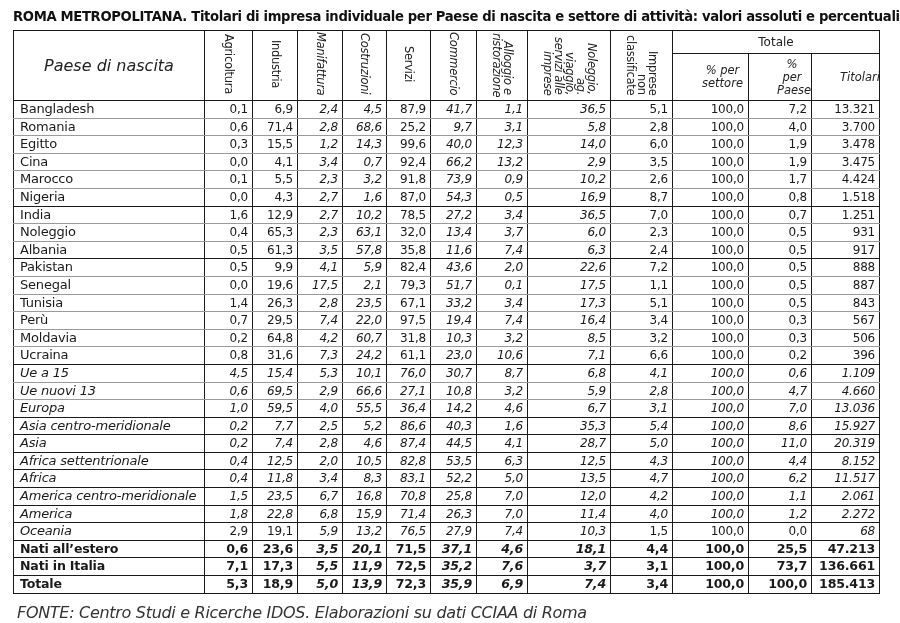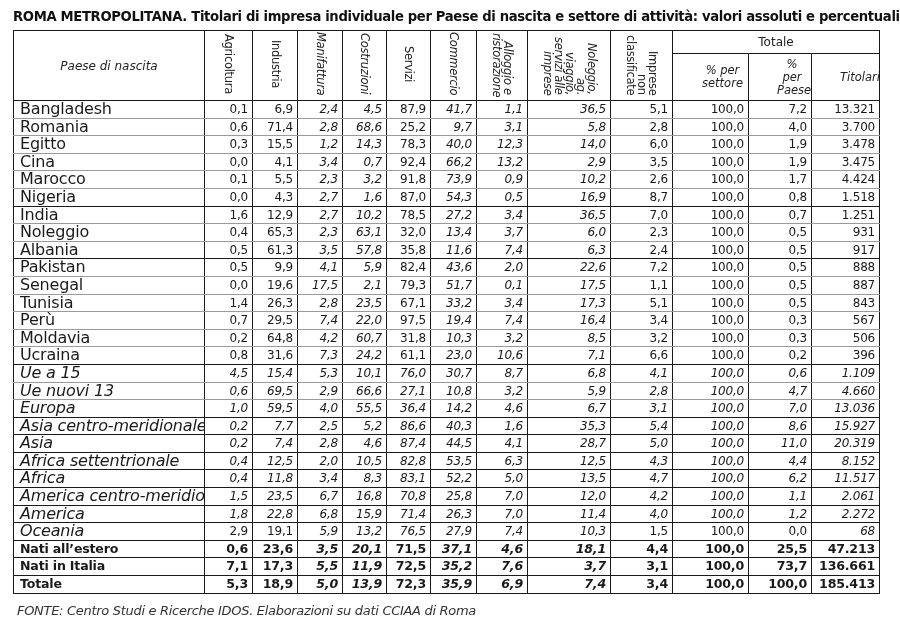--- a/index.html
+++ b/index.html
@@ -4,38 +4,38 @@
 <style>
   html, body { margin:0; padding:0; background:#ffffff; }
   body { width:900px; height:623px; position:relative; overflow:hidden;
          font-family:"DejaVu Sans", "Liberation Sans", sans-serif; color:#1a1a1a; }
   .title { position:absolute; left:13px; top:9px; font-size:13.2px; font-weight:bold;
            letter-spacing:-0.35px; white-space:nowrap; color:#111; }
   table { position:absolute; left:13px; top:30px; border-collapse:collapse; table-layout:fixed;
           width:866px; font-size:12px; }
   td, th { padding:0 4px; overflow:hidden; white-space:nowrap; }
   th { font-weight:normal; font-style:italic; color:#222; border:1px solid #1a1a1a; }
-  th.c-name { font-size:12px; }
+  th.c-name { font-size:16px; }
   .vert { writing-mode:vertical-rl; display:inline-block; font-size:11.5px; line-height:11px;
           text-align:right; letter-spacing:-0.3px; white-space:normal; }
   .vert.up { font-style:normal; }
   tr.hdr1 th { height:22px; }
   tr.hdr2 th { height:46px; font-size:11.5px; line-height:13px; white-space:normal;padding-left:28px; }
   td { height:16.6px; line-height:16.6px; text-align:right; border-left:1px solid #1a1a1a;
        border-right:1px solid #1a1a1a; border-bottom:1px solid #9a9a9a; letter-spacing:-0.2px; }
-  td.name { text-align:left; font-size:16px; padding-left:6px; }
+  td.name { text-align:left; font-size:13px; padding-left:6px; }
   td.it { font-style:italic; }
   tr.region td.name { font-style:italic; }
   tr.region td { font-style:italic; }
   tr.region td.up { font-style:normal; }
   tr.sep td { border-bottom:1px solid #1a1a1a; }
   tr.total td { font-weight:bold; font-size:12.6px;margin-top:27px; }
   tr.total td.it { font-style:italic; }
   tr.last td { border-bottom:1.5px solid #1a1a1a; }
-  .footer { position:absolute; left:17px; top:603px; font-size:13px; font-style:italic;
+  .footer { position:absolute; left:17px; top:603px; font-size:16px; font-style:italic;
             color:#333; letter-spacing:-0.3px; white-space:nowrap; }
 </style>
 </head>
 <body>
 
 <div class="title">ROMA METROPOLITANA. Titolari di impresa individuale per Paese di nascita e settore di attività: valori assoluti e percentuali (31.12.2017)</div>
 
 <table>
   <colgroup>
     <col style="width:191px">
@@ -102,21 +102,21 @@
         <td>100,0</td>
         <td>4,0</td>
         <td>3.700</td>
       </tr>
       <tr class="country">
         <td class="name">Egitto</td>
         <td>0,3</td>
         <td>15,5</td>
         <td class="it">1,2</td>
         <td class="it">14,3</td>
-        <td>78,3</td>
+        <td>99,6</td>
         <td class="it">40,0</td>
         <td class="it">12,3</td>
         <td class="it">14,0</td>
         <td>6,0</td>
         <td>100,0</td>
         <td>1,9</td>
         <td>3.478</td>
       </tr>
       <tr class="country">
         <td class="name">Cina</td>

